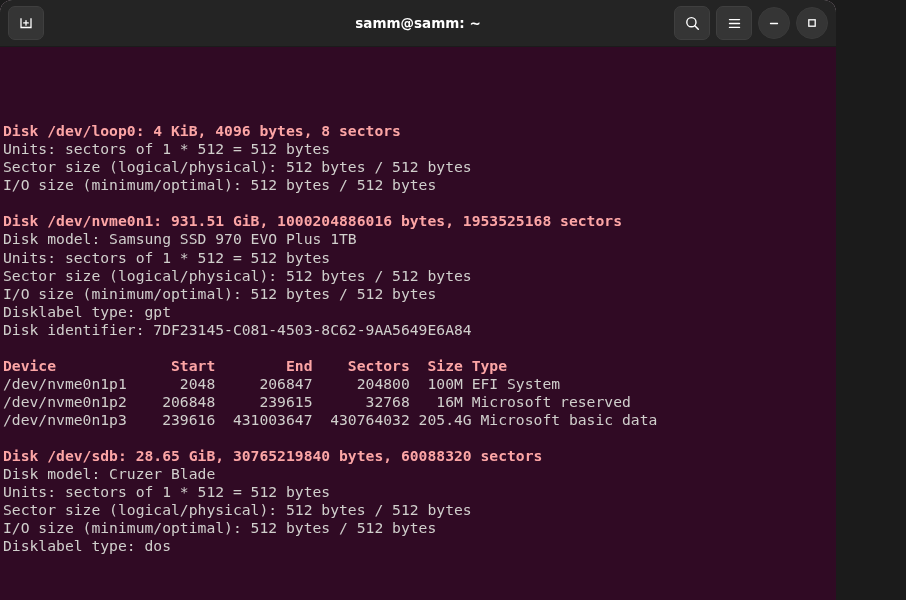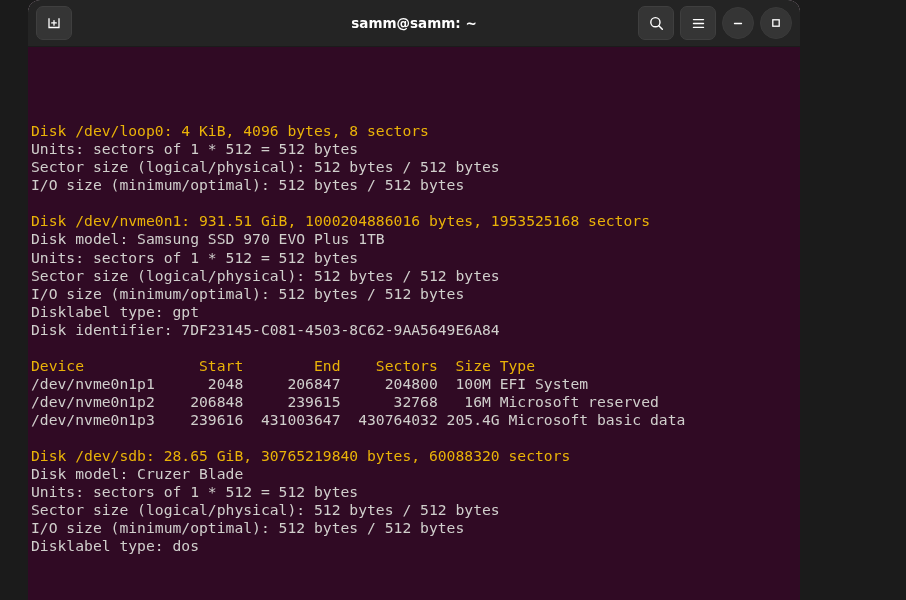--- a/index.html
+++ b/index.html
@@ -9,28 +9,27 @@
   }
   body {
     width: 906px;
     height: 600px;
     overflow: hidden;
     font-family: "DejaVu Sans Mono", monospace;
   }
 
   #window {
     position: relative;
-    width: 772px;
+    width: 836px;
     height: 600px;
     box-sizing: border-box;
     border-radius: 12px 12px 0 0;
     overflow: hidden;
     background: #300a24;
     box-shadow: inset 0 0 0 1px #8d8d8d;
-    margin-left: 28px;
   }
 
   
   #titlebar {
     position: relative;
     height: 47px;
     background: #242424;
     border-bottom: 1px solid #1b1b1b;
     display: flex;
     align-items: center;
@@ -96,21 +95,21 @@
     color: #d0cfcc;
     white-space: pre;
     letter-spacing: 0px;
   }
   .line { height: 18.05px; white-space: pre; }
   .blank { height: 18.05px; }
 
   .c-green  { color: #26a269; font-weight: bold; }
   .c-white  { color: #d0cfcc; }
   .c-blue   { color: #2a7bde; font-weight: bold; }
-  .c-bold   { color: #eab308; font-weight: normal; }
+  .c-bold   { color: #fca5a5; font-weight: bold; }
 </style>
 </head>
 <body>
 
 <div id="window">
 
   <div id="titlebar">
 
     <div id="titlebar-left">
       <div class="tb-btn">

